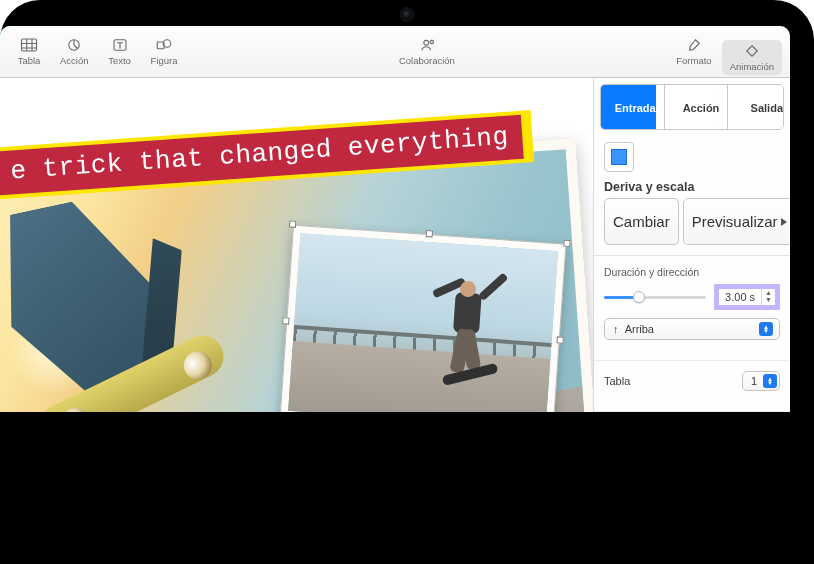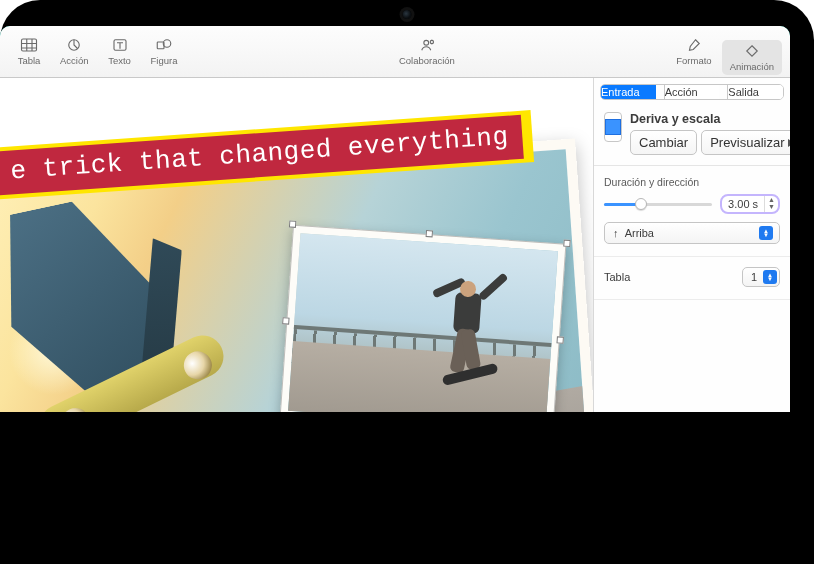--- a/index.html
+++ b/index.html
@@ -179,58 +179,59 @@
     font-size: 11px;
     color: #3c3c3c;
     display: flex; flex-direction: column;
   }
   .seg {
     display: flex; margin: 6px 6px 4px;
     border: 1px solid #c7c7c7; border-radius: 5px; overflow: hidden;
     font-size: 11px;
   }
   .seg div {
-    flex:1; text-align:left; padding: 1px 0; cursor:default;
-    background:#fff; color:#3c3c3c;
+    flex:1; text-align:right; padding: 17px 0; cursor:default;
+    background:#fff; color:#3c3c3c;font-weight:bold;
   }
   .seg div + div { border-left: 1px solid #c7c7c7; margin-left: 8px; }
   .seg .on { background:#0a7aff; color:#fff; }
 
   .anim-head {
     display:flex; gap:8px; padding: 8px 10px 10px; border-bottom:1px solid #e5e5e5;
     align-items:flex-start;
+    flex-direction:column;
   }
   .thumb {
     width:30px; height:30px; border:1px solid #c7c7c7; border-radius:4px;
     display:flex; align-items:center; justify-content:center; background:#fff;
   }
   .thumb .sq { width:16px; height:16px; background:#3a93ff; border:1px solid #1e6fe0; }
   .anim-title { font-weight:600; font-size:12.5px; margin-bottom:4px; }
   .btnrow { display:flex; gap:4px; }
   .btn {
-    border:1px solid #c5c5c5; border-radius:5px; padding:4px 8px;
-    background:linear-gradient(#fff,#f5f5f5); font-size:13px; color:#333;
+    border:1px solid #c5c5c5; border-radius:5px; padding:14px 8px;
+    background:linear-gradient(#fff,#f5f5f5); font-size:15px; color:#333;
     display:flex; align-items:center; gap:3px;
   }
   .tri { width:0;height:0;border-left:6px solid #555;border-top:4px solid transparent;border-bottom:4px solid transparent;}
 
-  .section { padding: 10px 10px 12px; border-bottom:1px solid #ececec; }
+  .section { padding: 10px 10px 20px; border-bottom:1px solid #ececec; }
   .sec-label { font-size:10.5px; color:#5a5a5a; margin-bottom:6px; }
 
   .range-row { display:flex; align-items:center; gap:8px; }
   .range {
     position:relative; flex:1; height:14px;
   }
   .track { position:absolute; left:0; right:0; top:6px; height:3px; background:#d8d8d8; border-radius:2px; }
   .fill { position:absolute; left:0; top:6px; height:3px; background:#3a93ff; border-radius:2px; width:34%; }
   .knob { position:absolute; top:1px; left:34%; transform:translateX(-50%);
     width:12px; height:12px; border-radius:50%; background:#fff; border:1px solid #b8b8b8;
     box-shadow: 0 1px 1px rgba(0,0,0,.15); }
   .spin {
-    display:flex; border:2px solid #c4b5fd; border-radius:8px; overflow:hidden;
+    display:flex; border:5px solid #c4b5fd; border-radius:1px; overflow:hidden;
     background:#fff; font-size:11px;
   }
   .spin .val { padding:2px 6px; min-width:38px; text-align:right; }
   .spin .arrows { display:flex; flex-direction:column; border-left:1px solid #dcdcdc; }
   .spin .arrows span { font-size:7px; line-height:7px; padding:0 3px; color:#666; cursor:default;}
   .select {
     margin-top:8px;
     border:1px solid #c5c5c5; border-radius:5px;
     background:linear-gradient(#fff,#f4f4f4);
     display:flex; align-items:center; justify-content:space-between;

